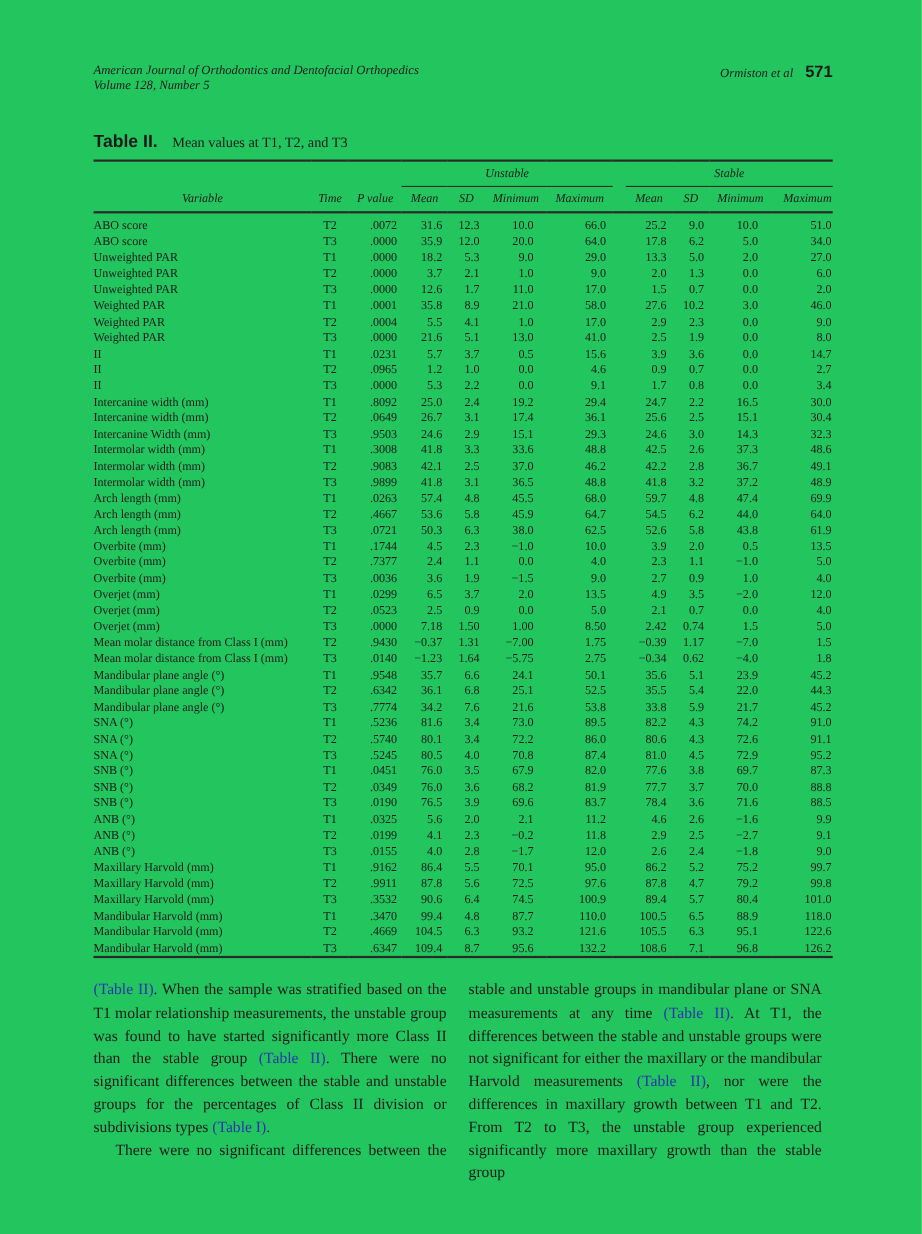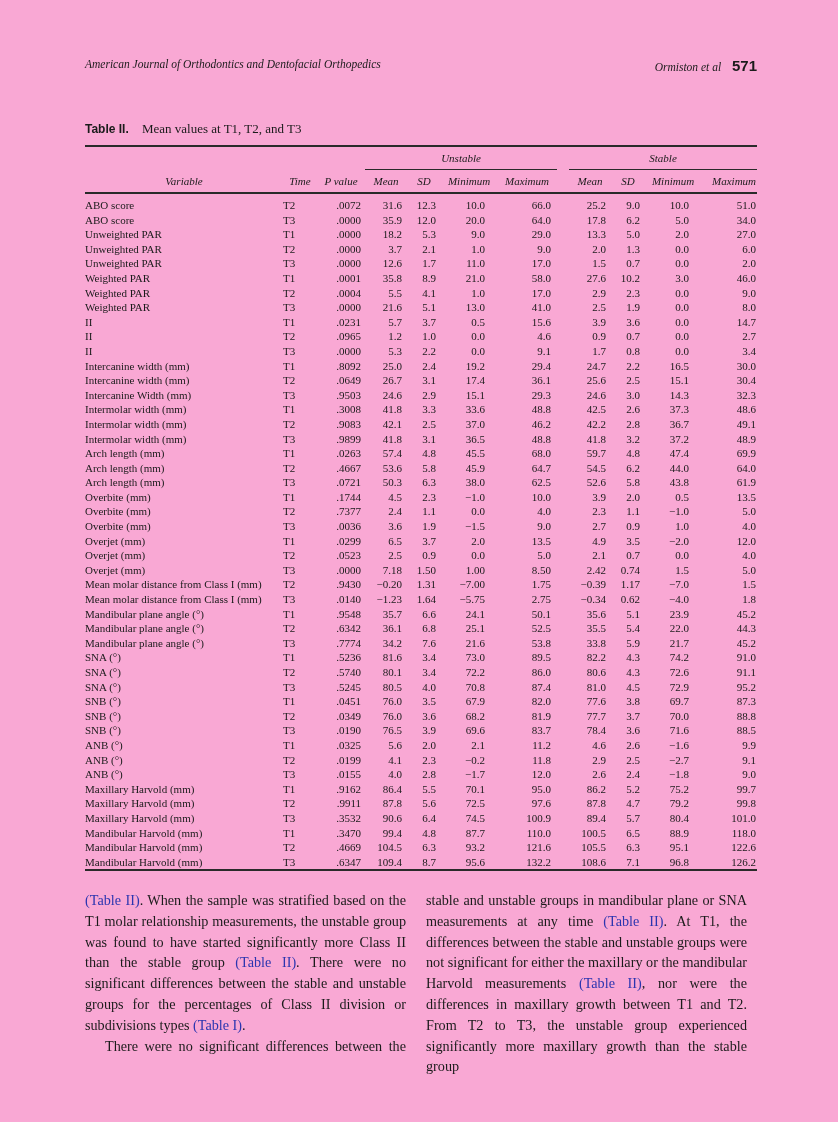--- a/index.html
+++ b/index.html
@@ -1,33 +1,33 @@
 <!DOCTYPE html>
 <html style="--link: #2b35b0;"><head>
 <meta charset="utf-8">
 <style>
   * { margin:0; padding:0; box-sizing:border-box; }
   html,body { background:#ffffff; }
   body { width:838px; height:1122px; position:relative; overflow:hidden;
          font-family:"Liberation Serif", serif; color:#1b1b1b;
          -webkit-font-smoothing:antialiased; }
-  .page { position:absolute; inset:0; background:#f9a8d4;text-decoration:underline; }
+  .page { position:absolute; inset:0; background:#22c55e;text-decoration:underline; }
 
   
   .runhead { position:absolute; top:57px; left:85px; width:672px;
              display:flex; justify-content:space-between; align-items:flex-start; }
   .rh-left { font-style:italic; font-size:11.5px; line-height:14px; }
   .rh-right { font-size:11.5px; white-space:nowrap; }
   .rh-right .authors { font-style:italic; }
   .rh-right .pagenum { font-family:"Liberation Sans", sans-serif;
                        font-weight:bold; font-size:15px; margin-left:8px; }
 
   
   .caption { position:absolute; top:121px; left:85px; font-size:12.5px; }
-  .cap-label { font-family:"Liberation Sans", sans-serif; font-weight:bold; font-size:12px; }
+  .cap-label { font-family:"Liberation Sans", sans-serif; font-weight:bold; font-size:16px; }
   .cap-text { margin-left:10px; font-size:13px; }
 
   
   .tblwrap { position:absolute; top:145px; left:85px; width:672px; }
   table { border-collapse:collapse; table-layout:fixed; width:672px;
           border-top:2px solid #2a2a2a; border-bottom:2px solid #2a2a2a;
           font-size:11px; }
   col.c-var  { width:198px; } col.c-time { width:34px; }
   col.c-p    { width:48px; }  col.c-mean { width:42px; }
   col.c-sd   { width:34px; }  col.c-min  { width:56px; }
@@ -39,21 +39,21 @@
   tr.spanrow th { height:23px; vertical-align:middle;margin-top:12px; }
   th.spanner { border-bottom:1px solid #2a2a2a; text-align:center; }
   tr.labelrow th { height:24px; vertical-align:middle; border-bottom:2px solid #2a2a2a;
                    }
   tr.labelrow th.h-var { text-align:center; }
   tr.labelrow th.h-max2 { text-align:right; padding-right:1px; }
 
   tbody td { height:14.6px; line-height:14.6px; white-space:nowrap;
              overflow:hidden; font-size:11px; }
   td.c-var { text-align:left; }
-  td.c-time { text-align:left; }
+  td.c-time { text-align:center; }
   td.c-p   { text-align:right; padding-right:4px; }
   td.c-num { text-align:right; padding-right:5px; }
   td.c-min { text-align:right; padding-right:12px; }
   td.c-max { text-align:right; padding-right:6px; }
   td.c-max2{ text-align:right; padding-right:1px; }
   tbody tr:first-child td { padding-top:4px; }
 
   
   .bodytext { position:absolute; top:890px; left:85px; width:672px;
               display:flex; gap:20px; }
@@ -65,20 +65,21 @@
   .tlink { color:var(--link,#2b35b0); }
 </style>
 </head>
 <body>
 
 <div class="page">
 
   <div class="runhead">
     <div class="rh-left">
       <div>American Journal of Orthodontics and Dentofacial Orthopedics</div>
+      <div>Volume 128, Number 5</div>
     </div>
     <div class="rh-right">
       <span class="authors">Ormiston et al</span>
       <span class="pagenum">571</span>
     </div>
   </div>
 
   <div class="caption">
     <span class="cap-label">Table II.</span>
     <span class="cap-text">Mean values at T1, T2, and T3</span>
@@ -484,21 +485,21 @@
             <td class="c-gap"></td>
             <td class="c-num">2.42</td>
             <td class="c-num">0.74</td>
             <td class="c-min">1.5</td>
             <td class="c-max2">5.0</td>
           </tr>
           <tr>
             <td class="c-var">Mean molar distance from Class I (mm)</td>
             <td class="c-time">T2</td>
             <td class="c-p">.9430</td>
-            <td class="c-num">−0.20</td>
+            <td class="c-num">−0.37</td>
             <td class="c-num">1.31</td>
             <td class="c-min">−7.00</td>
             <td class="c-max">1.75</td>
             <td class="c-gap"></td>
             <td class="c-num">−0.39</td>
             <td class="c-num">1.17</td>
             <td class="c-min">−7.0</td>
             <td class="c-max2">1.5</td>
           </tr>
           <tr>

